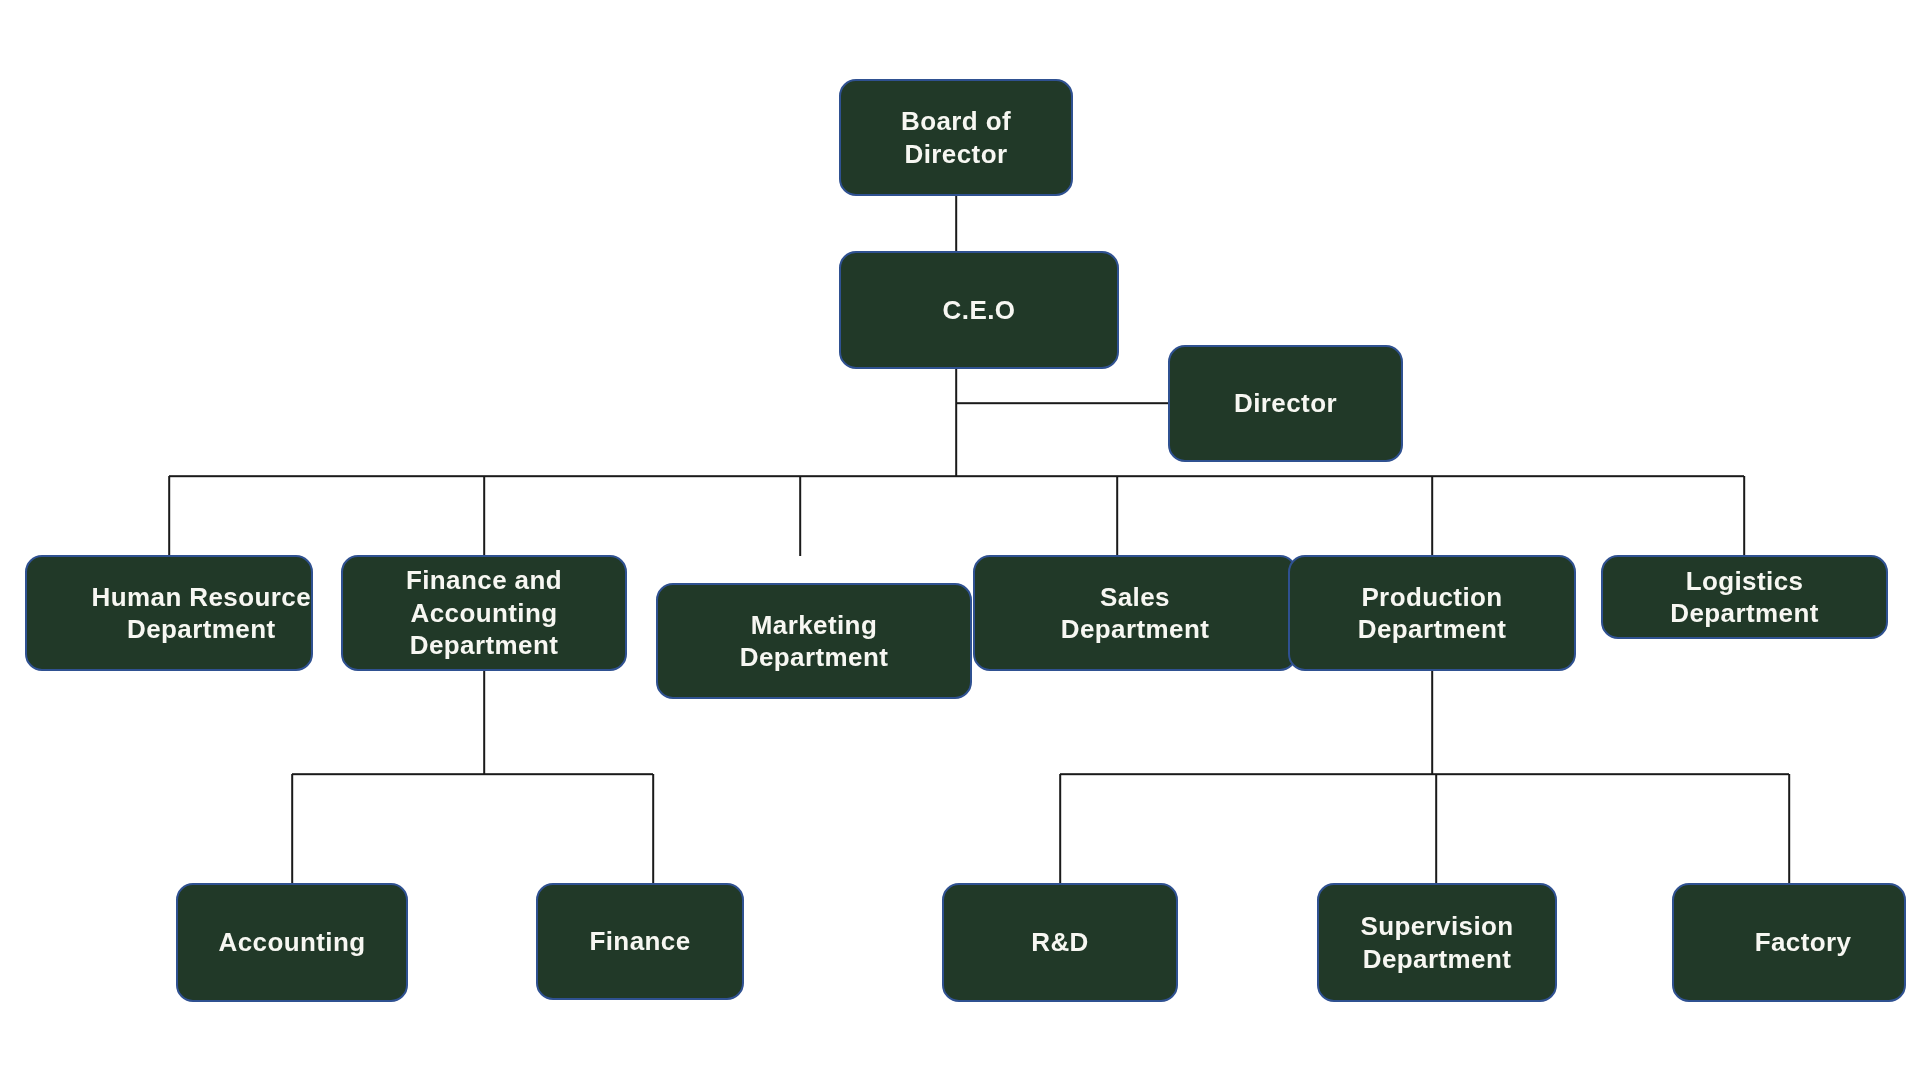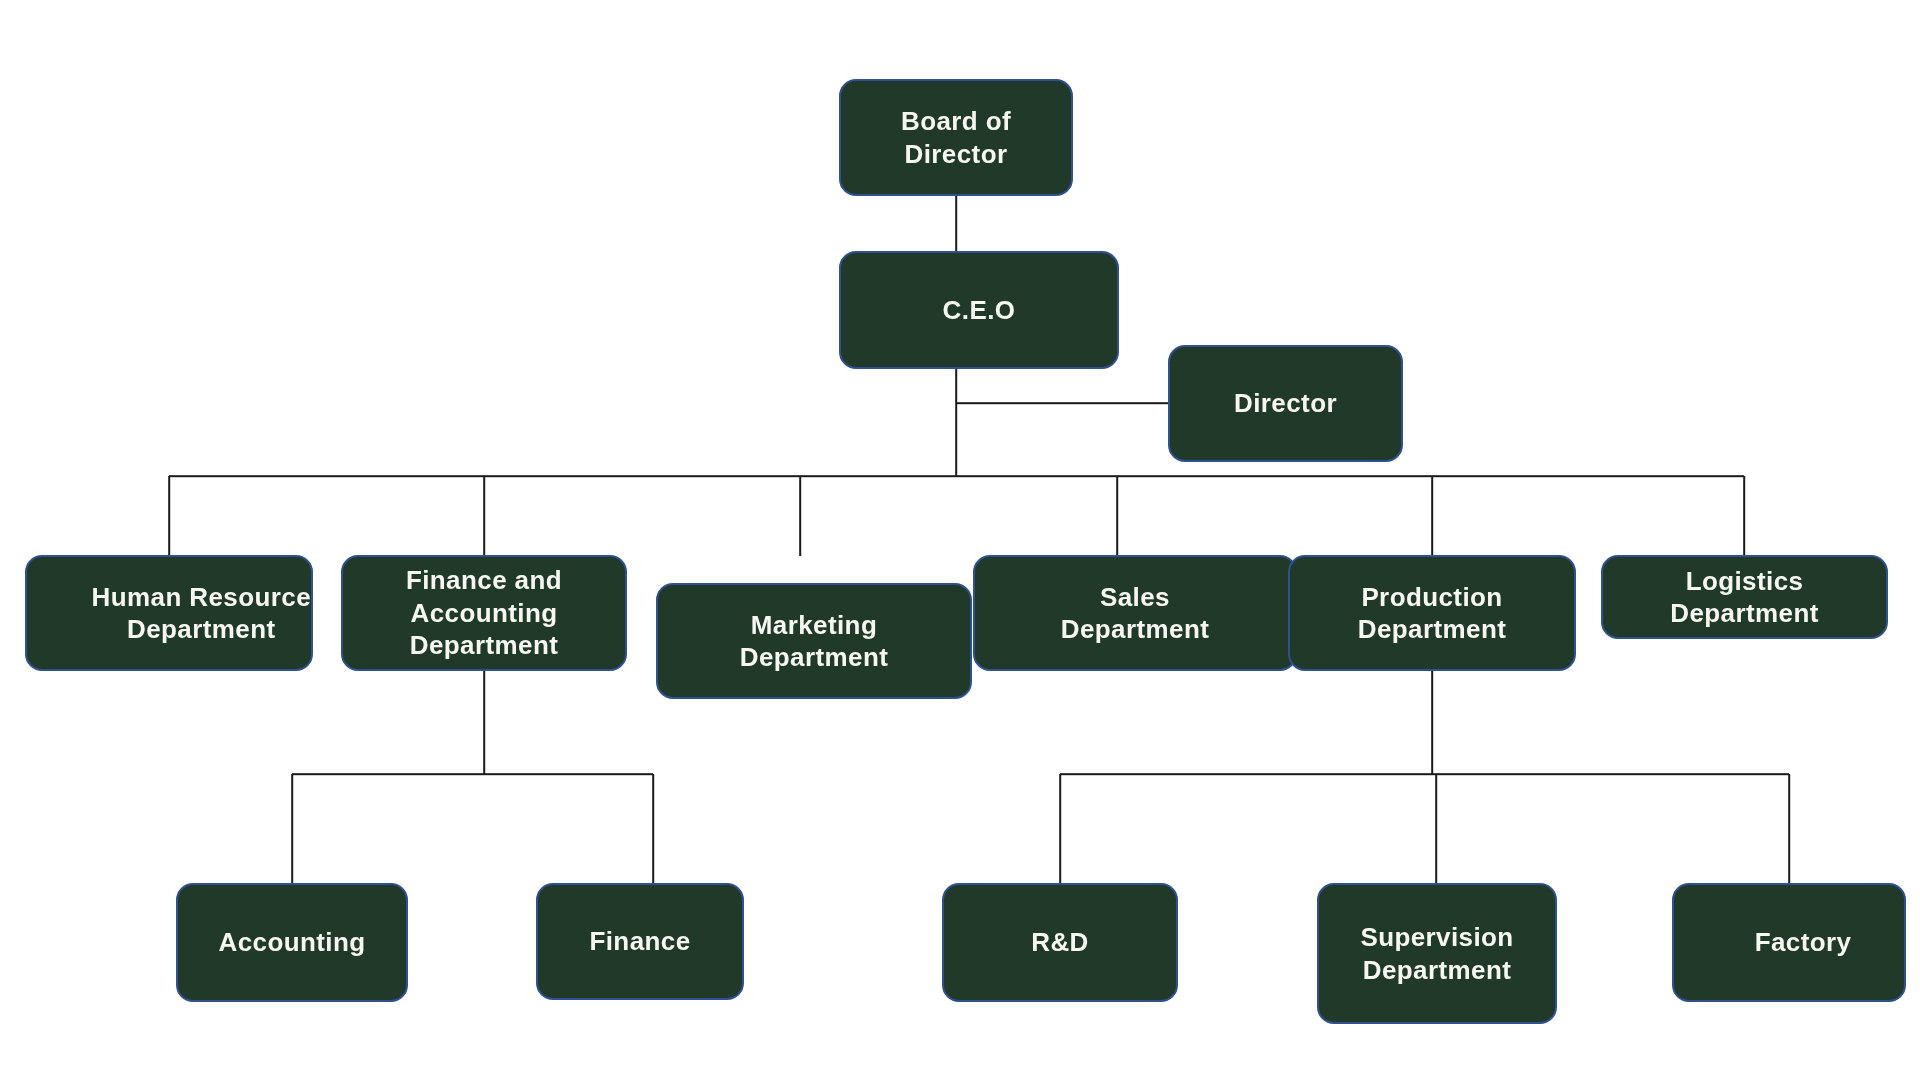--- a/index.html
+++ b/index.html
@@ -116,21 +116,21 @@
       </div>
       <div class="node" style="left: 176px; top: 883px; width: 232px; height: 119px;">
         <span>Accounting</span>
       </div>
       <div class="node" style="left: 536px; top: 883px; width: 208px; height: 117px;">
         <span>Finance</span>
       </div>
       <div class="node" style="left: 942px; top: 883px; width: 236px; height: 119px;">
         <span>R&amp;D</span>
       </div>
-      <div class="node" style="left: 1317px; top: 883px; width: 240px; height: 141px;">
+      <div class="node" style="left: 1317px; top: 883px; width: 240px; height: 119px;">
         <span>Supervision
 Department</span>
       </div>
       <div class="node" style="left: 1672px; top: 883px; width: 234px; height: 119px; padding-left: 28px;">
         <span>Factory</span>
       </div>
     </div>
 </div>
 
 </body></html>

